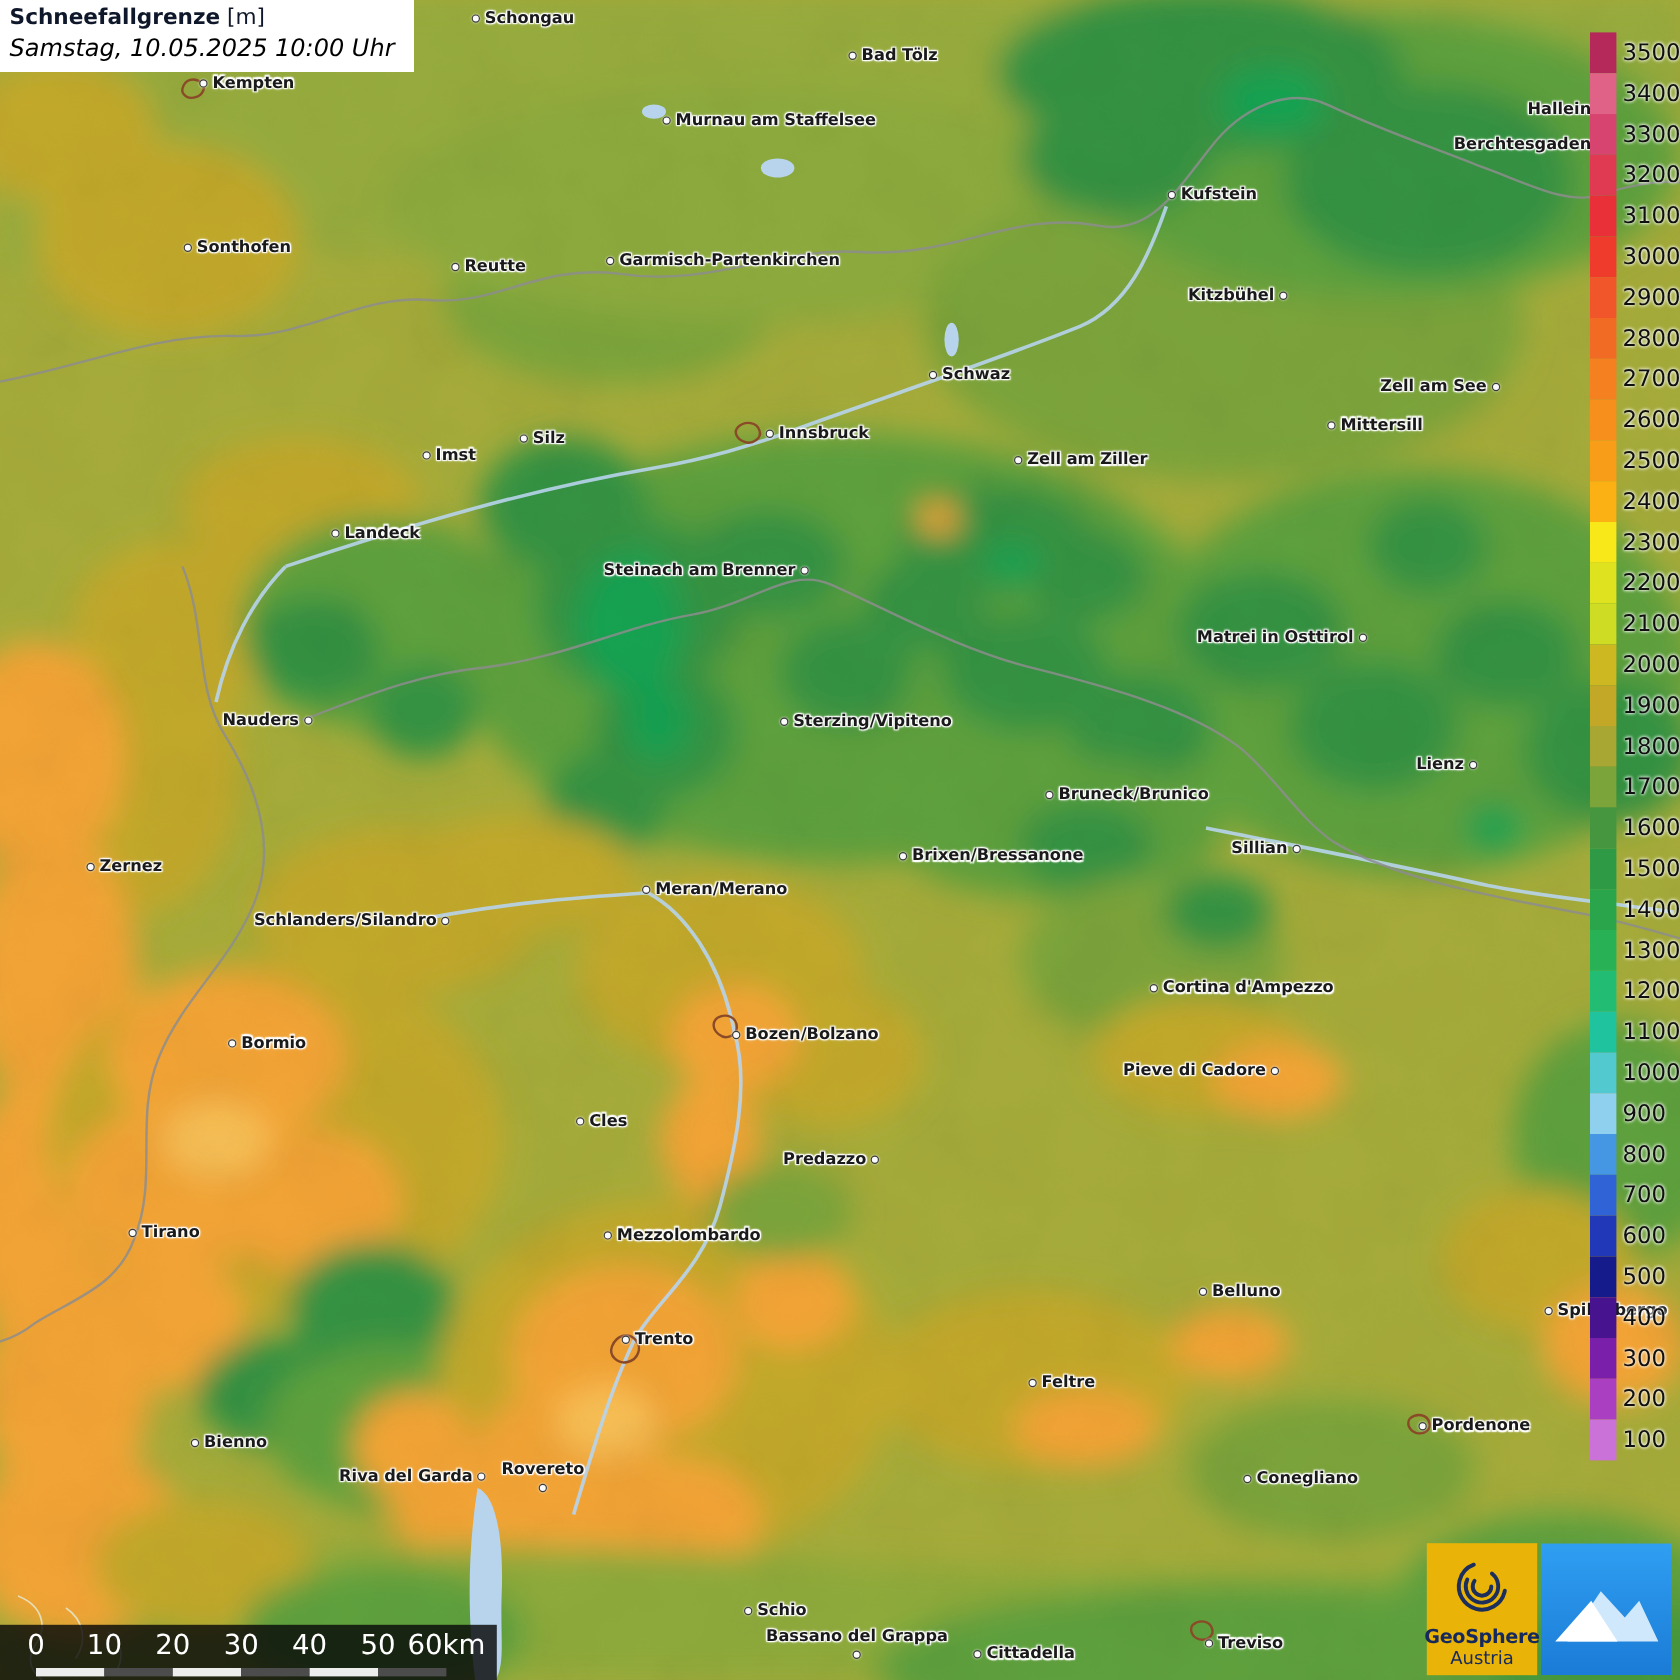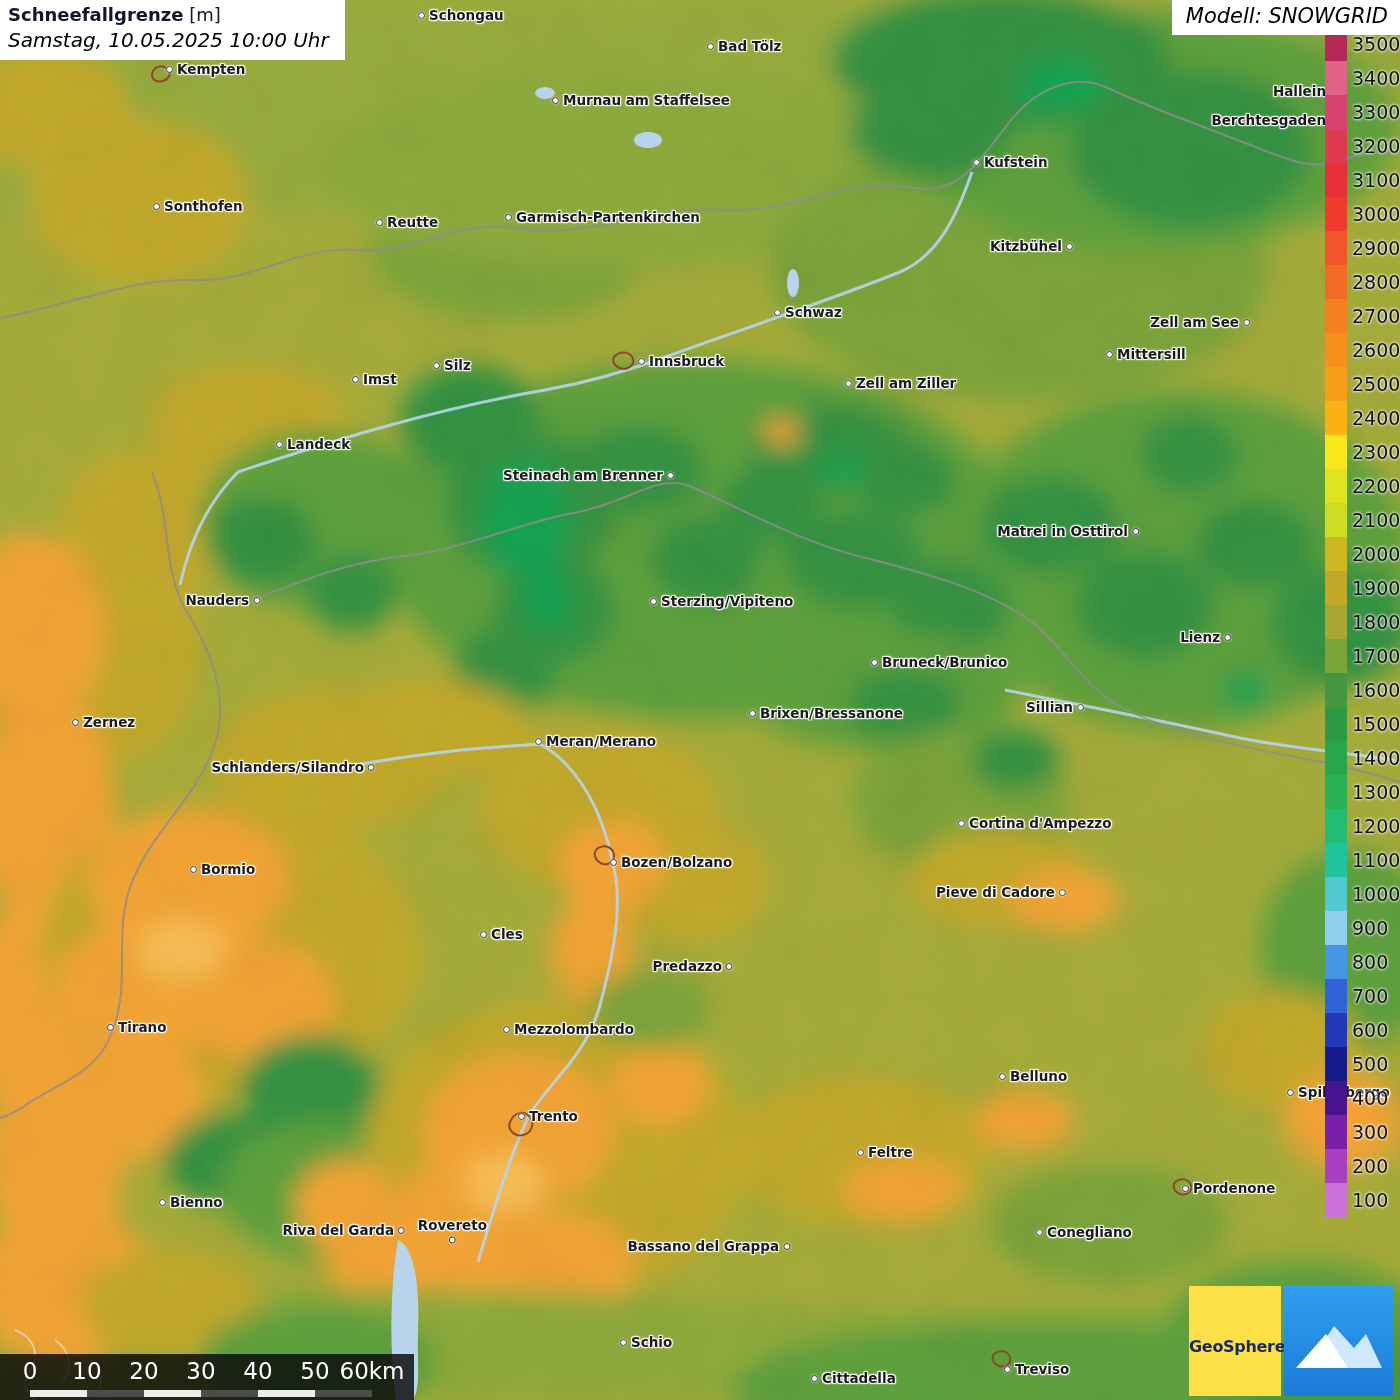--- a/index.html
+++ b/index.html
@@ -28,21 +28,21 @@
   .lg-label{font-size:19px;color:#101010;margin-left:5px;width:46px;text-shadow:0 0 3px #fff,0 0 3px #fff}
   
   #scalebar{position:absolute;left:0;bottom:0;width:414px;height:46px;background:rgba(8,8,8,.82);z-index:5}
   .sb-label{position:absolute;top:4px;transform:translateX(-50%);color:#fff;font-size:23px}
   #scalebar-stripes{position:absolute;left:30px;bottom:3px;width:342px;height:7px;display:flex}
   .sb-seg{flex:1 1 auto;height:7px}
   .sb-seg.light{background:#ededed}
   .sb-seg.dark{background:#4c4c4c}
   
   #branding{position:absolute;right:7px;bottom:4px;display:flex;gap:3px;z-index:5}
-  #geo-card{width:92px;height:110px;background:#fde047;display:flex;flex-direction:row;align-items:center;padding-top:7px}
+  #geo-card{width:92px;height:110px;background:#eab308;display:flex;flex-direction:column;align-items:center;padding-top:7px}
   #geo-name{font-size:16px;font-weight:bold;color:#15295d;margin-top:3px;letter-spacing:-.3px}
   #geo-country{font-size:15px;color:#15295d}
   #blue-card{width:109px;height:110px;overflow:hidden}
 </style>
 </head>
 <body>
 
 <div id="stage">
 
   <svg id="map-svg" width="1400" height="1400" viewBox="0 0 1400 1400">
@@ -199,21 +199,21 @@
     </g>
 
     <g fill="none" stroke="#e6ecd8" stroke-width="1.4" opacity="0.8">
       <path d="M15,1330 c20,8 25,25 15,40 c-8,12 -5,22 5,30"></path>
       <path d="M55,1340 c15,10 18,28 8,42"></path>
       <path d="M90,1360 c12,8 14,22 6,34"></path>
     </g>
   </svg>
 
   <div id="city-layer">
-      <div class="city side-right" style="left: 422px; top: 15px;">
+      <div class="city side-right" style="left: 397px; top: 15px;">
         <span class="city-dot"></span>
         <span class="city-label">Schongau</span>
       </div>
       <div class="city side-right" style="left: 711px; top: 46px;">
         <span class="city-dot"></span>
         <span class="city-label">Bad Tölz</span>
       </div>
       <div class="city side-right" style="left: 170px; top: 69px;">
         <span class="city-dot"></span>
         <span class="city-label">Kempten</span>
@@ -387,21 +387,21 @@
         <span class="city-dot"></span>
       </div>
       <div class="city side-left" style="left: 483px; top: 1230px; flex-direction: column;">
         <span class="city-label">Rovereto</span>
         <span class="city-dot"></span>
       </div>
       <div class="city side-right" style="left: 1040px; top: 1232px;">
         <span class="city-dot"></span>
         <span class="city-label">Conegliano</span>
       </div>
-      <div class="city side-left" style="left: 786px; top: 1246px;">
+      <div class="city side-left" style="left: 786px; top: 1369px; flex-direction: column;">
         <span class="city-label">Bassano del Grappa</span>
         <span class="city-dot"></span>
       </div>
       <div class="city side-right" style="left: 624px; top: 1342px;">
         <span class="city-dot"></span>
         <span class="city-label">Schio</span>
       </div>
       <div class="city side-right" style="left: 1008px; top: 1369px;">
         <span class="city-dot"></span>
         <span class="city-label">Treviso</span>
@@ -413,21 +413,20 @@
     </div>
 
   <div id="title-box">
     <div id="title-line">
       <span class="t">Schneefallgrenze</span>
       <span class="u">[m]</span>
     </div>
     <div id="subtitle">Samstag, 10.05.2025 10:00 Uhr</div>
   </div>
 
-  <div id="model-box">Modell: SNOWGRID</div>
 
   <div id="legend">
       <div class="lg-row">
         <span class="lg-swatch" style="background: rgb(181, 40, 90);"></span>
         <span class="lg-label">3500</span>
       </div>
       <div class="lg-row">
         <span class="lg-swatch" style="background: rgb(224, 98, 135);"></span>
         <span class="lg-label">3400</span>
       </div>

